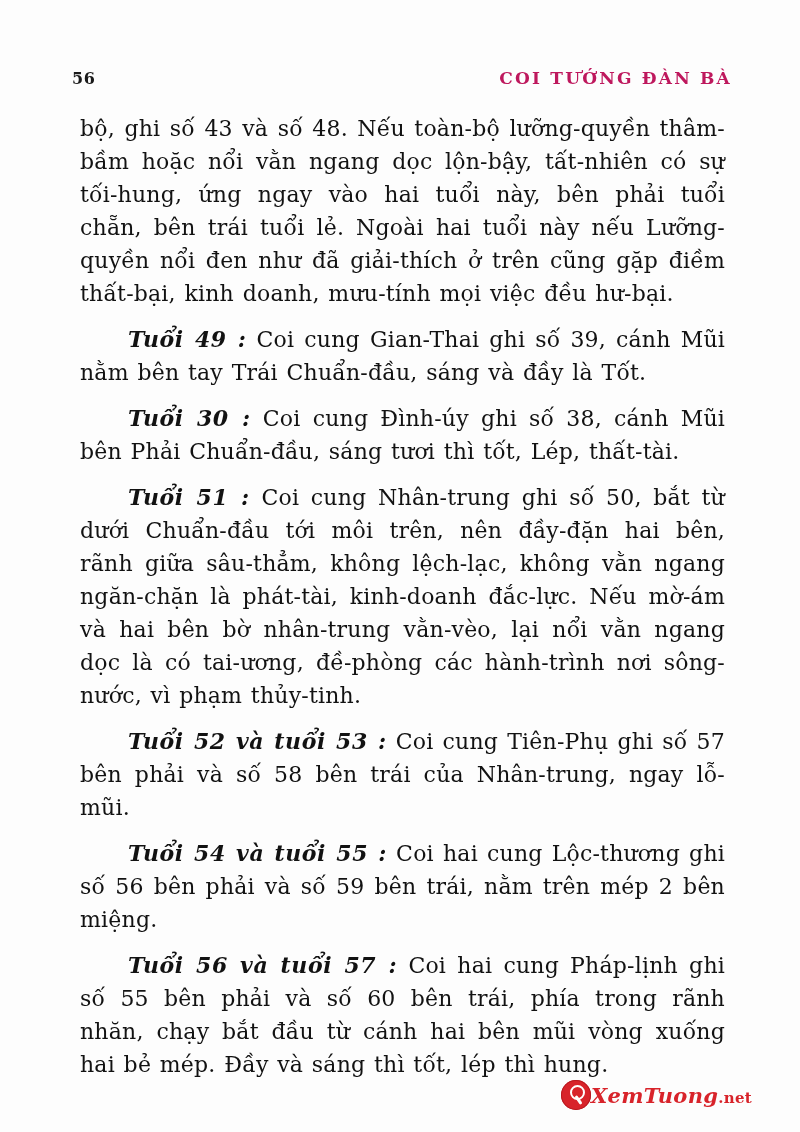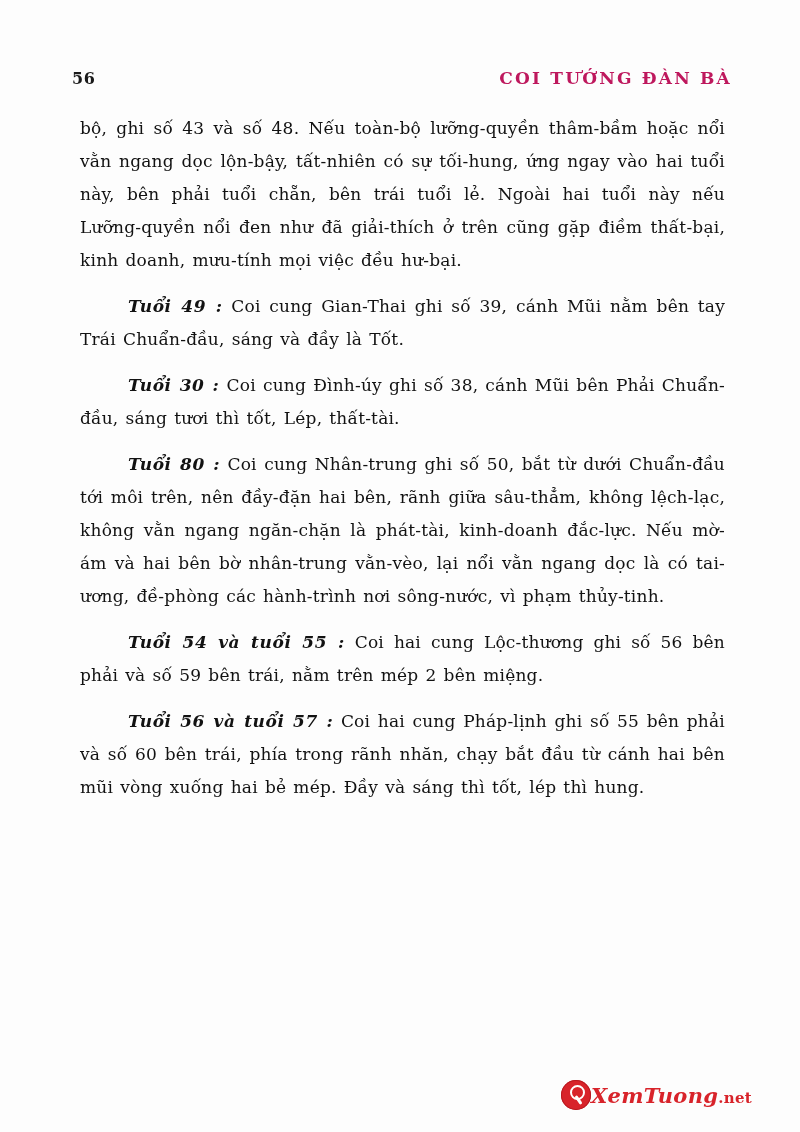--- a/index.html
+++ b/index.html
@@ -49,21 +49,21 @@
   }
   .body-text {
     position: absolute;
     left: 80px;
     top: 112px;
     width: 645px;
   }
   p {
     margin: 0 0 13px 0;
     font-family: "DejaVu Serif", serif;
-    font-size: 17px;
+    font-size: 22px;
     line-height: 33px;
     text-align: justify;
     text-align-last: left;
     color: #121212;
     letter-spacing: 0.2px;
     word-spacing: 1.5px;
   }
   p.indent {
     text-indent: 48px;
   }
@@ -138,22 +138,23 @@
 
   <div class="body-text">
 
     <p class="first"><span>bộ, ghi số 43 và số 48. Nếu toàn-bộ lưỡng-quyền thâm-bầm hoặc nổi vằn ngang dọc lộn-bậy, tất-nhiên có sự tối-hung, ứng ngay vào hai tuổi này, bên phải tuổi chẵn, bên trái tuổi lẻ. Ngoài hai tuổi này nếu Lưỡng-quyền nổi đen như đã giải-thích ở trên cũng gặp điềm thất-bại, kinh doanh, mưu-tính mọi việc đều hư-bại.</span></p>
 
 
     <p class="indent"><span class="lead">Tuổi 49 :</span><span> Coi cung Gian-Thai ghi số 39, cánh Mũi nằm bên tay Trái Chuẩn-đầu, sáng và đầy là Tốt.</span></p>
 
     <p class="indent"><span class="lead">Tuổi 30 :</span><span> Coi cung Đình-úy ghi số 38, cánh Mũi bên Phải Chuẩn-đầu, sáng tươi thì tốt, Lép, thất-tài.</span></p>
 
-    <p class="indent"><span class="lead">Tuổi 80 :</span><span> Coi cung Nhân-trung ghi số 50, bắt từ dưới Chuẩn-đầu tới môi trên, nên đầy-đặn hai bên, rãnh giữa sâu-thẳm, không lệch-lạc, không vằn ngang ngăn-chặn là phát-tài, kinh-doanh đắc-lực. Nếu mờ-ám và hai bên bờ nhân-trung vằn-vèo, lại nổi vằn ngang dọc là có tai-ương, đề-phòng các hành-trình nơi sông-nước, vì phạm thủy-tinh.</span></p>
+    <p class="indent"><span class="lead">Tuổi 51 :</span><span> Coi cung Nhân-trung ghi số 50, bắt từ dưới Chuẩn-đầu tới môi trên, nên đầy-đặn hai bên, rãnh giữa sâu-thẳm, không lệch-lạc, không vằn ngang ngăn-chặn là phát-tài, kinh-doanh đắc-lực. Nếu mờ-ám và hai bên bờ nhân-trung vằn-vèo, lại nổi vằn ngang dọc là có tai-ương, đề-phòng các hành-trình nơi sông-nước, vì phạm thủy-tinh.</span></p>
 
+    <p class="indent"><span class="lead">Tuổi 52 và tuổi 53 :</span><span> Coi cung Tiên-Phụ ghi số 57 bên phải và số 58 bên trái của Nhân-trung, ngay lỗ-mũi.</span></p>
 
     <p class="indent"><span class="lead">Tuổi 54 và tuổi 55 :</span><span> Coi hai cung Lộc-thương ghi số 56 bên phải và số 59 bên trái, nằm trên mép 2 bên miệng.</span></p>
 
     <p class="indent"><span class="lead">Tuổi 56 và tuổi 57 :</span><span> Coi hai cung Pháp-lịnh ghi số 55 bên phải và số 60 bên trái, phía trong rãnh nhăn, chạy bắt đầu từ cánh hai bên mũi vòng xuống hai bẻ mép. Đầy và sáng thì tốt, lép thì hung.</span></p>
 
   </div>
 
   <div class="watermark">
     <span class="wm-badge"></span>
     <span class="wm-text"><span>XemTuong</span><span class="tld">.net</span></span>

